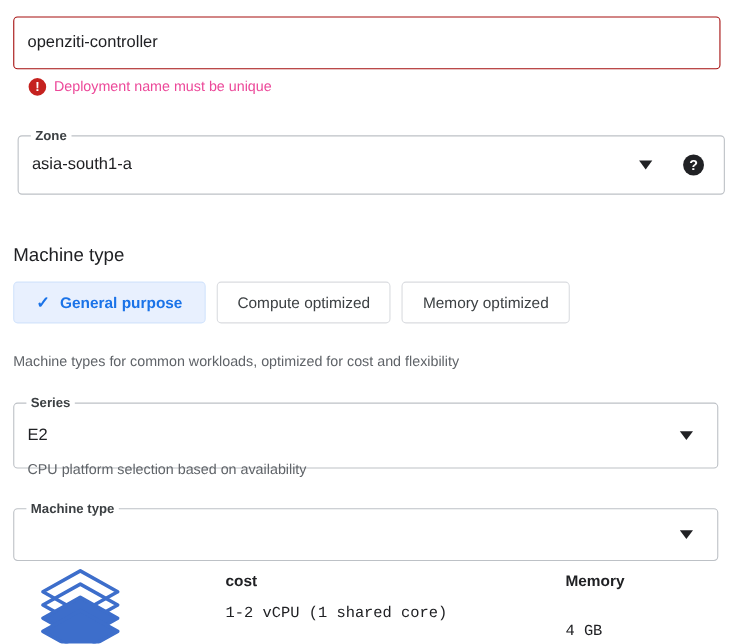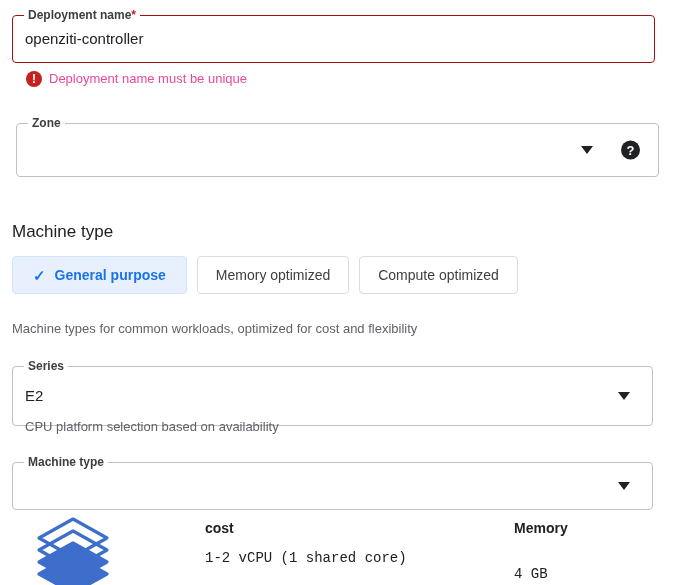--- a/index.html
+++ b/index.html
@@ -179,49 +179,47 @@
     left: 33px;
     top: 516px;
     width: 80px;
     height: 72px;
   }
 </style>
 </head>
 <body>
 
 <div class="field error" style="left:12px; top:15px; width:643px; height:48px;">
-  <div class="field-label">
-    <span>Deployment name</span><span class="req-star">*</span>
-  </div>
   <div class="field-value">openziti-controller</div>
 </div>
 
 <div class="error-row">
   <div class="error-icon">!</div>
   <div class="error-text">Deployment name must be unique</div>
 </div>
 
 <div class="field" style="left:16px; top:123px; width:643px; height:54px;">
   <div class="field-label">Zone</div>
+  <div class="field-value">asia-south1-a</div>
   <div class="caret" style="right:65px;"></div>
   <div class="help-badge" style="right:18px;">?</div>
 </div>
 
 <div class="section-heading" style="top:221px;">Machine type</div>
 
 <div class="chip-group">
   <div class="chip selected">
     <span class="check">✓</span>
     <span>General purpose</span>
   </div>
   <div class="chip">
-    <span>Memory optimized</span>
+    <span>Compute optimized</span>
   </div>
   <div class="chip">
-    <span>Compute optimized</span>
+    <span>Memory optimized</span>
   </div>
 </div>
 
 <div class="hint" style="left:12px; top:321px;">Machine types for common workloads, optimized for cost and flexibility</div>
 
 <div class="field" style="left:12px; top:366px; width:641px; height:60px;">
   <div class="field-label">Series</div>
   <div class="field-value">E2</div>
   <div class="caret" style="right:22px;"></div>
 </div>

